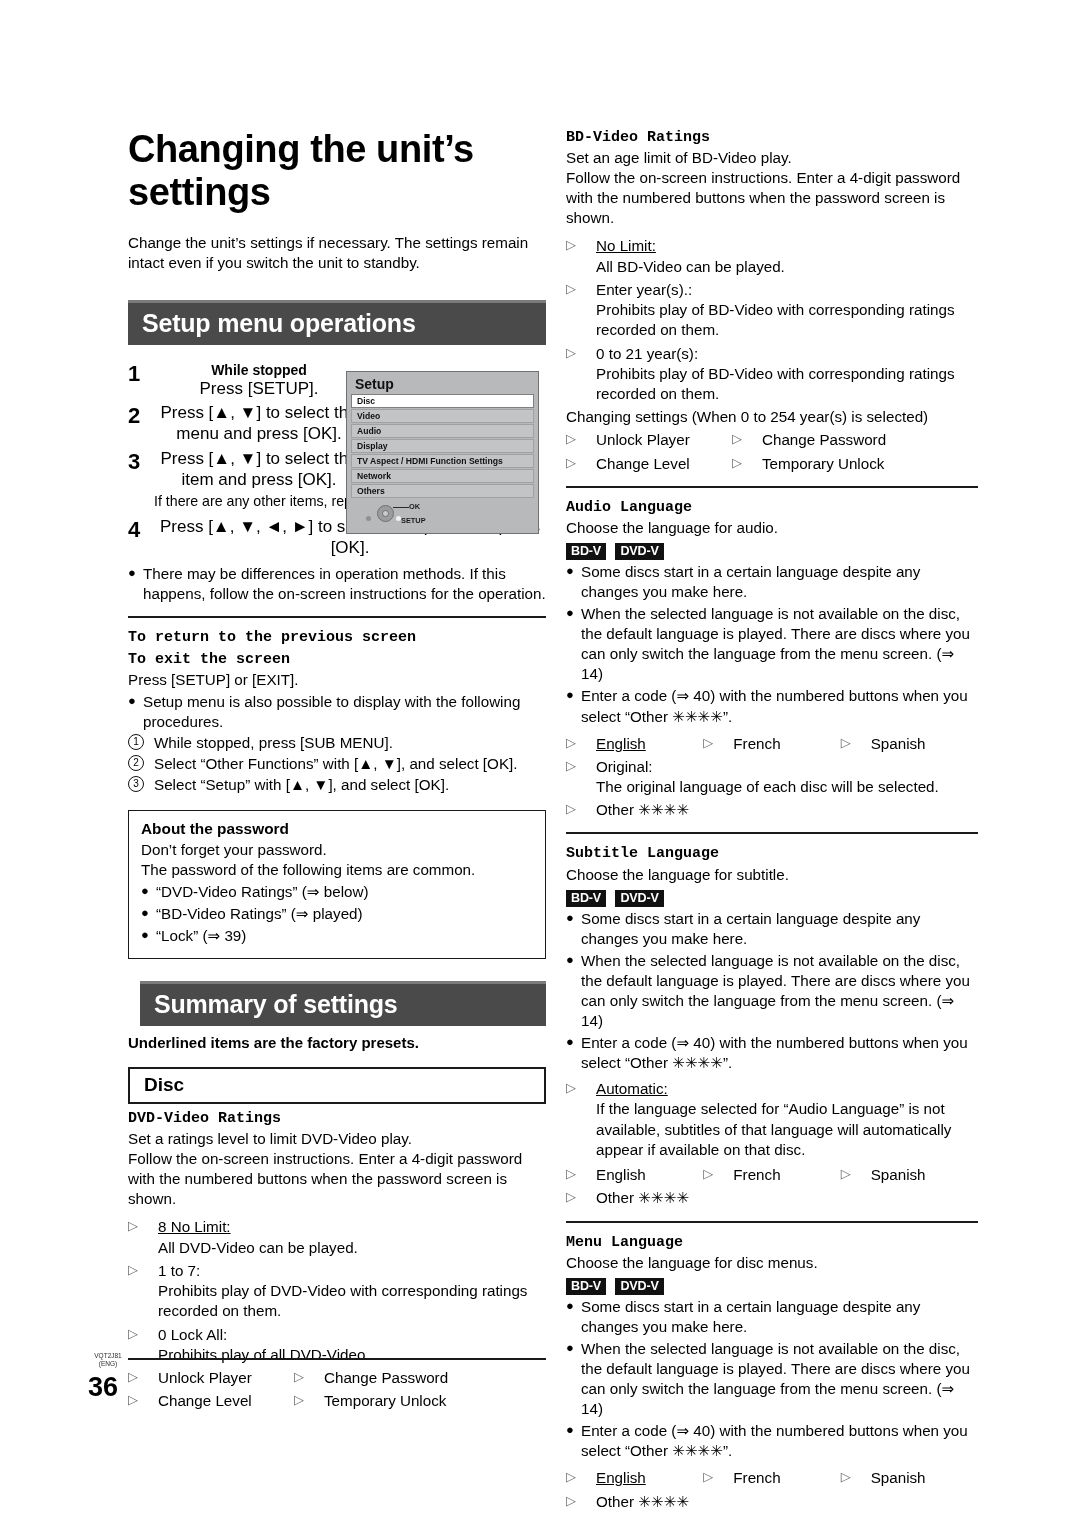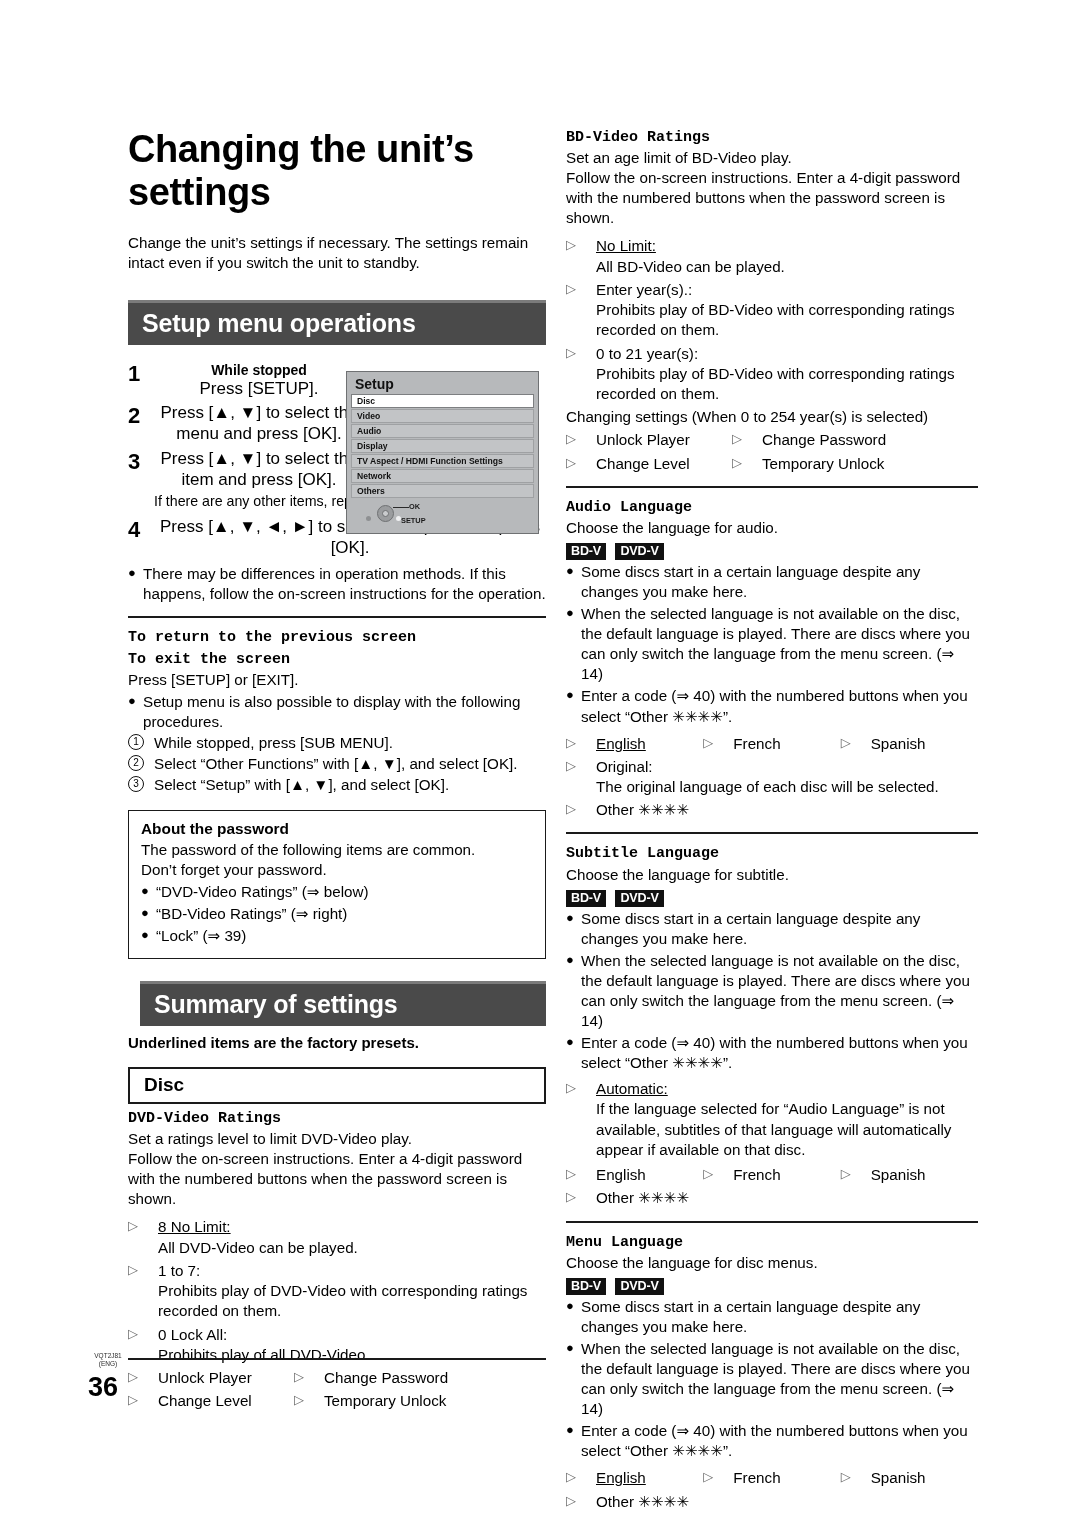--- a/index.html
+++ b/index.html
@@ -453,29 +453,29 @@
       <span class="nl-num"><span class="circnum">2</span></span>
       <span>Select “Other Functions” with [▲, ▼], and select [OK].</span>
     </div>
     <div class="num-line">
       <span class="nl-num"><span class="circnum">3</span></span>
       <span>Select “Setup” with [▲, ▼], and select [OK].</span>
     </div>
 
     <div class="pwbox">
       <h4>About the password</h4>
+      <p class="body">Don’t forget your password.</p>
       <p class="body">The password of the following items are common.</p>
-      <p class="body">Don’t forget your password.</p>
       <div class="bullet-line">
         <span class="bl-dot">●</span>
         <span class="bl-txt">“DVD-Video Ratings”  (⇒ below)</span>
       </div>
       <div class="bullet-line">
         <span class="bl-dot">●</span>
-        <span class="bl-txt">“BD-Video Ratings”  (⇒ right)</span>
+        <span class="bl-txt">“BD-Video Ratings”  (⇒ played)</span>
       </div>
       <div class="bullet-line">
         <span class="bl-dot">●</span>
         <span class="bl-txt">“Lock” (⇒ 39)</span>
       </div>
     </div>
 
     <div class="banner" style="margin-top:22px; margin-bottom:0;margin-left:12px;">Summary of settings</div>
     <div class="presets-note">Underlined items are the factory presets.</div>
 

